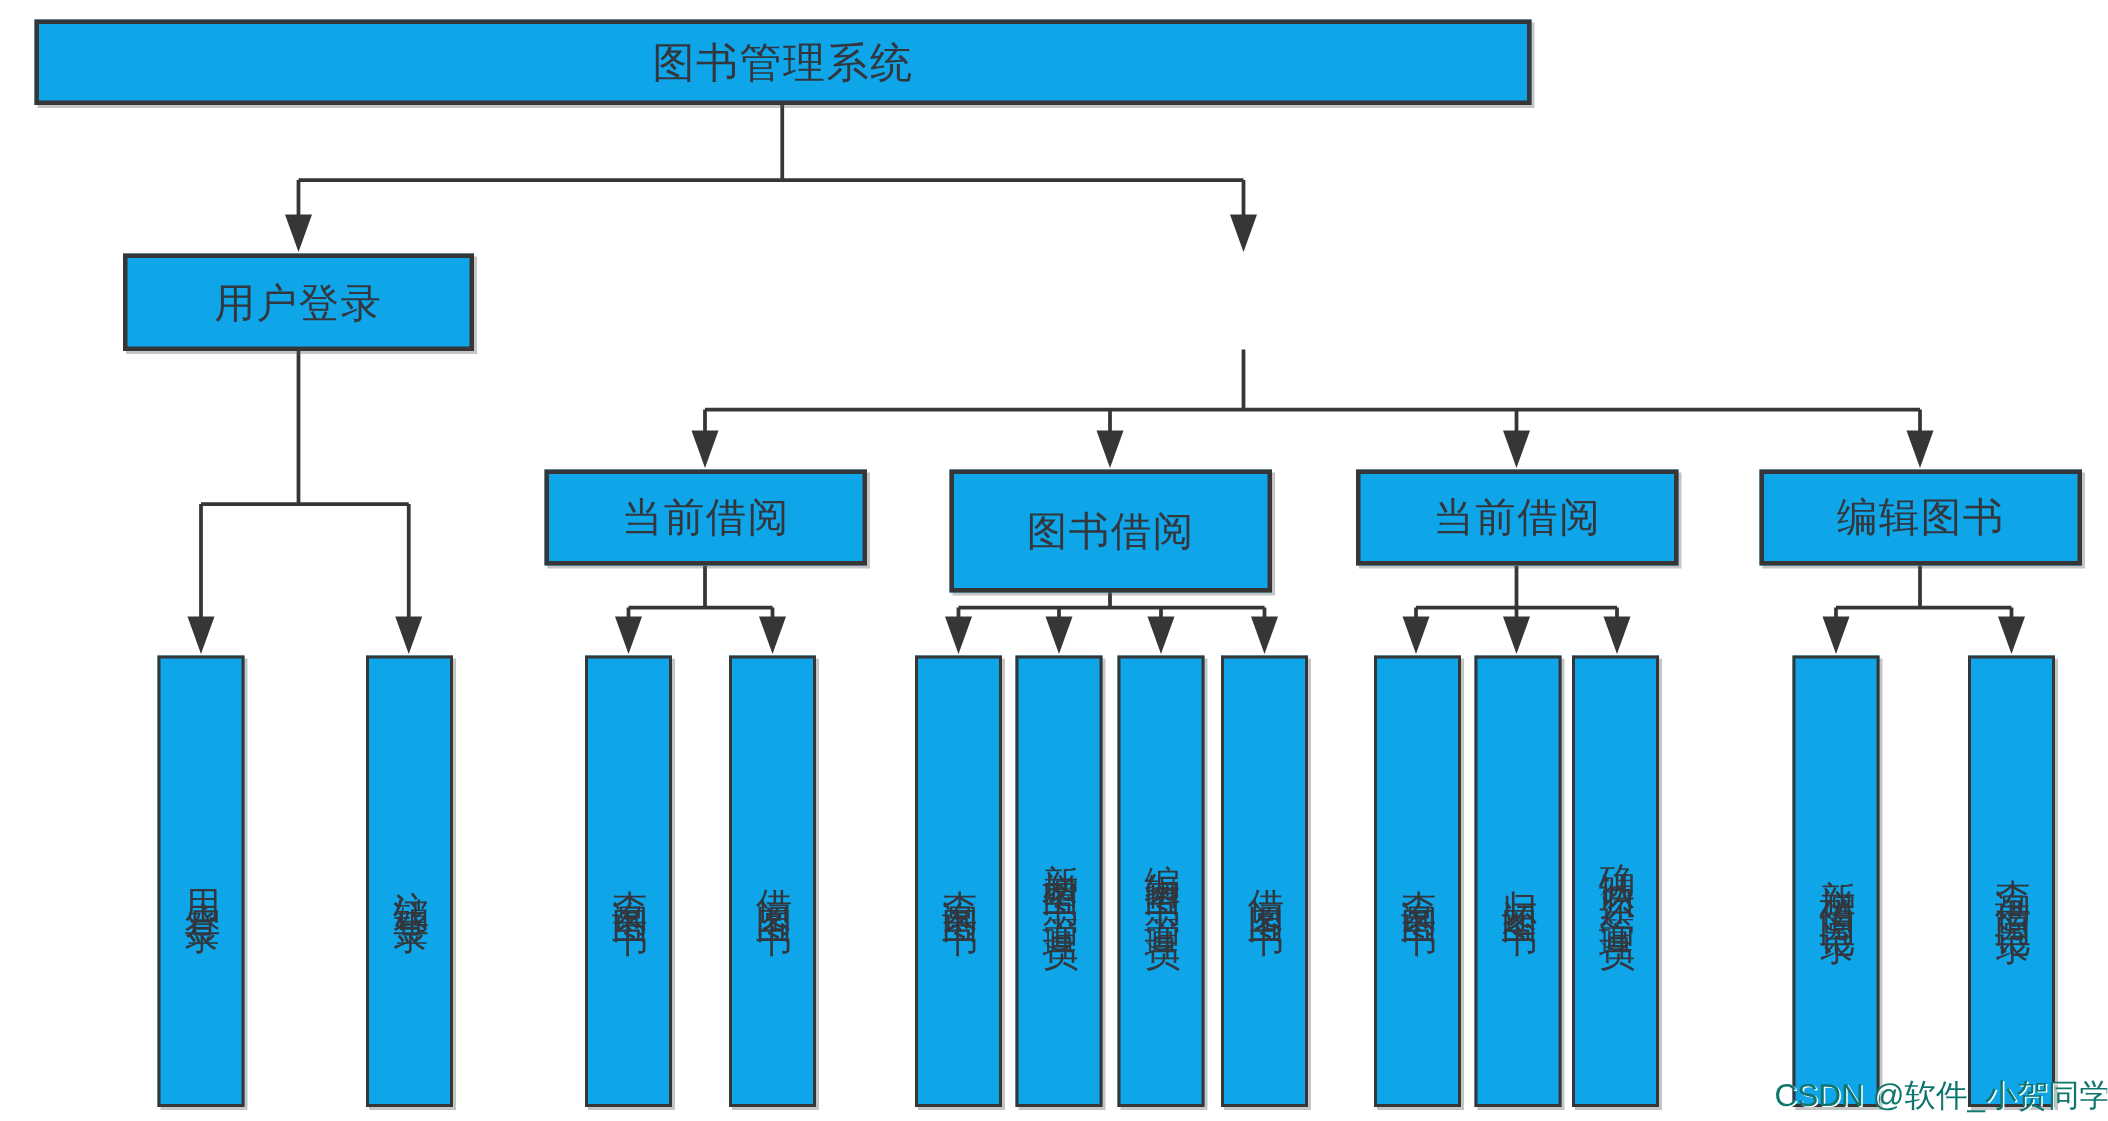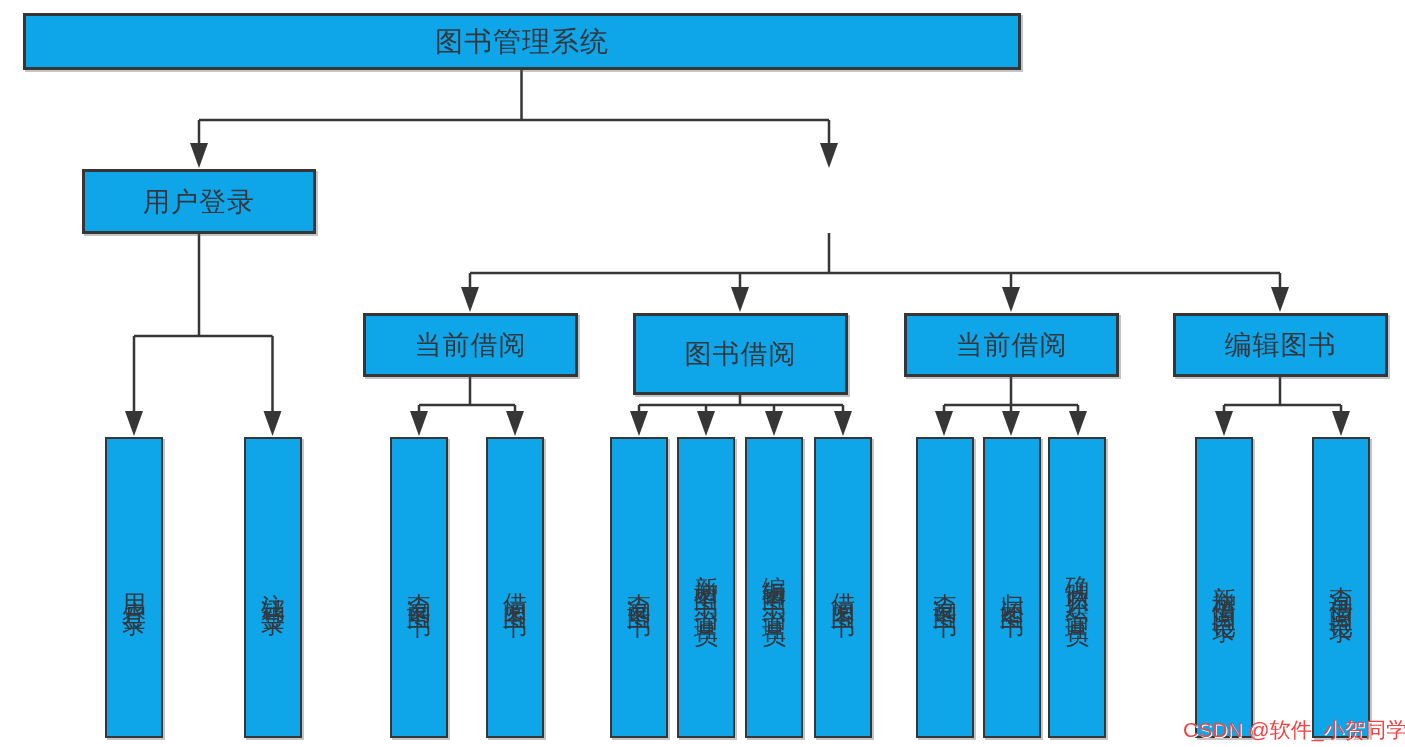--- a/index.html
+++ b/index.html
@@ -14,21 +14,21 @@
   }
   .h-box{font-size:27px;letter-spacing:1px;}
   .root-box{font-size:28px;}
   .v-box{
     border-width:2.5px;
     writing-mode:vertical-rl;text-orientation:mixed;
     font-size:24px;line-height:1;letter-spacing:7px;
   }
   .watermark{
     position:absolute;left:1183px;top:716px;width:222px;
-    font-size:21px;color:#ef4444;white-space:nowrap;
+    font-size:21px;color:#0f766e;white-space:nowrap;
     text-shadow:1px 1px 0 #ffffff;
   }
 </style>
 </head>
 <body>
 
 <div class="stage">
 
   <svg class="connectors" width="1405" height="747" viewBox="0 0 1405 747">
     <path fill="none" stroke="#363636" stroke-width="2.5" d="

